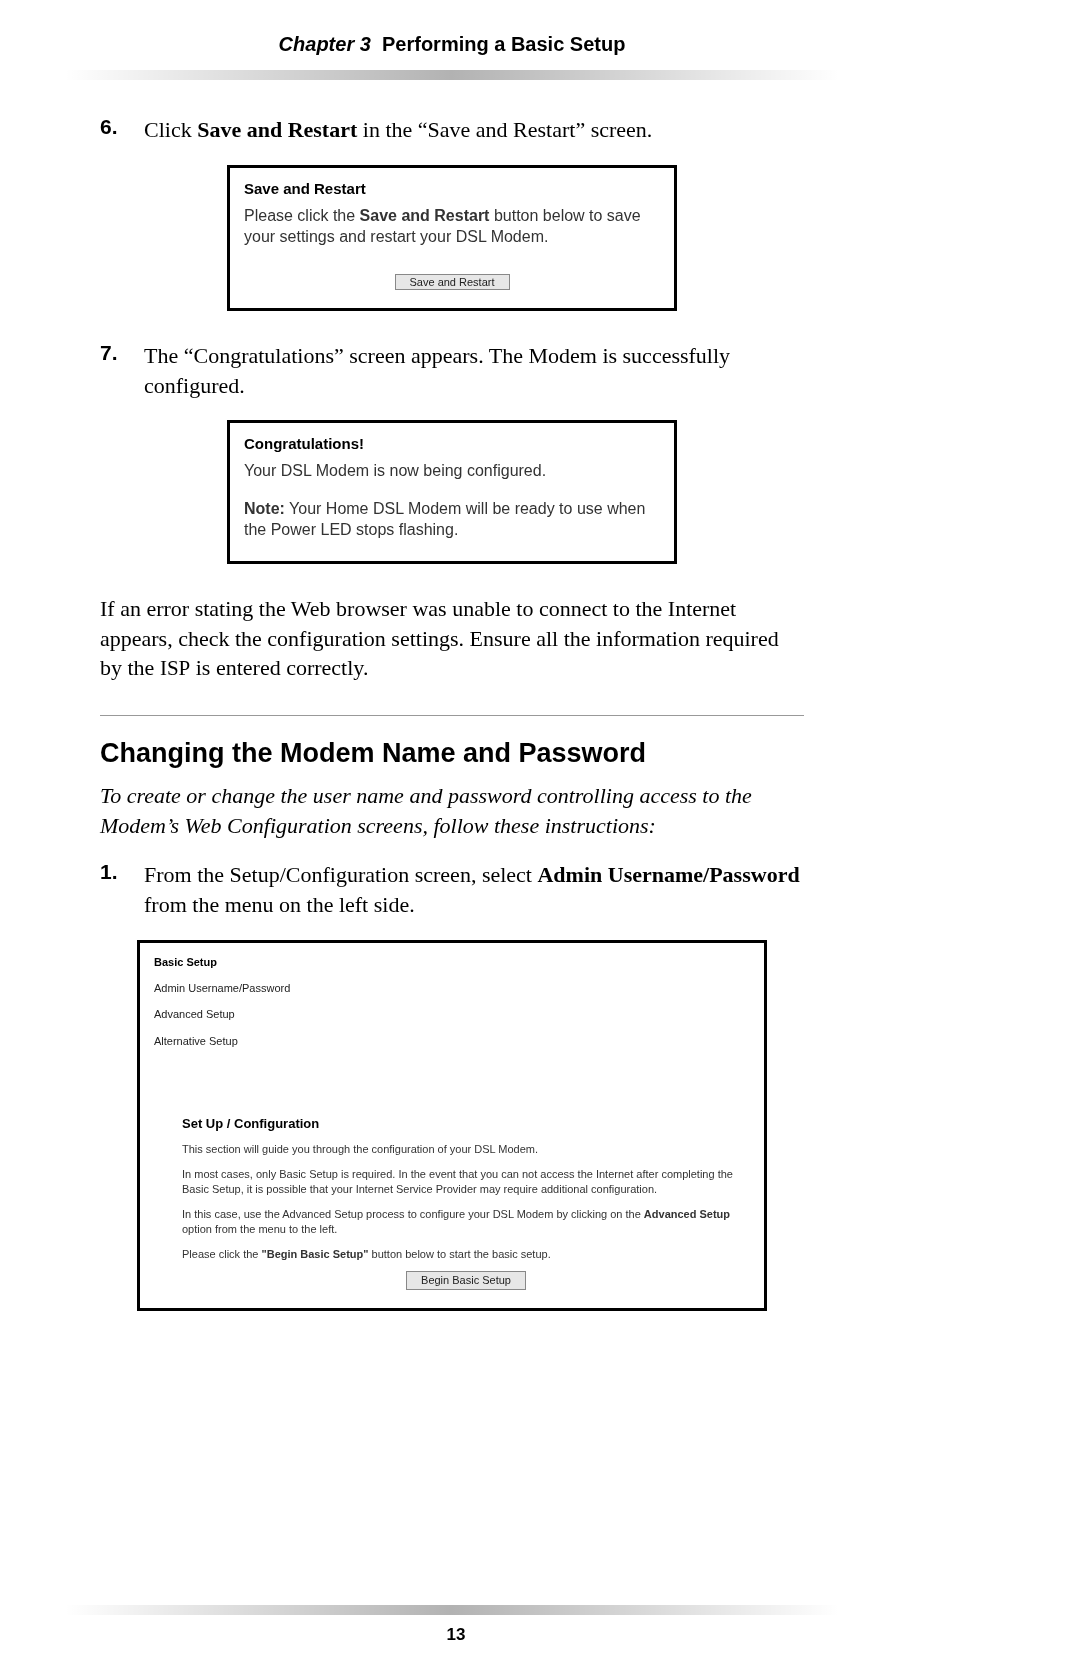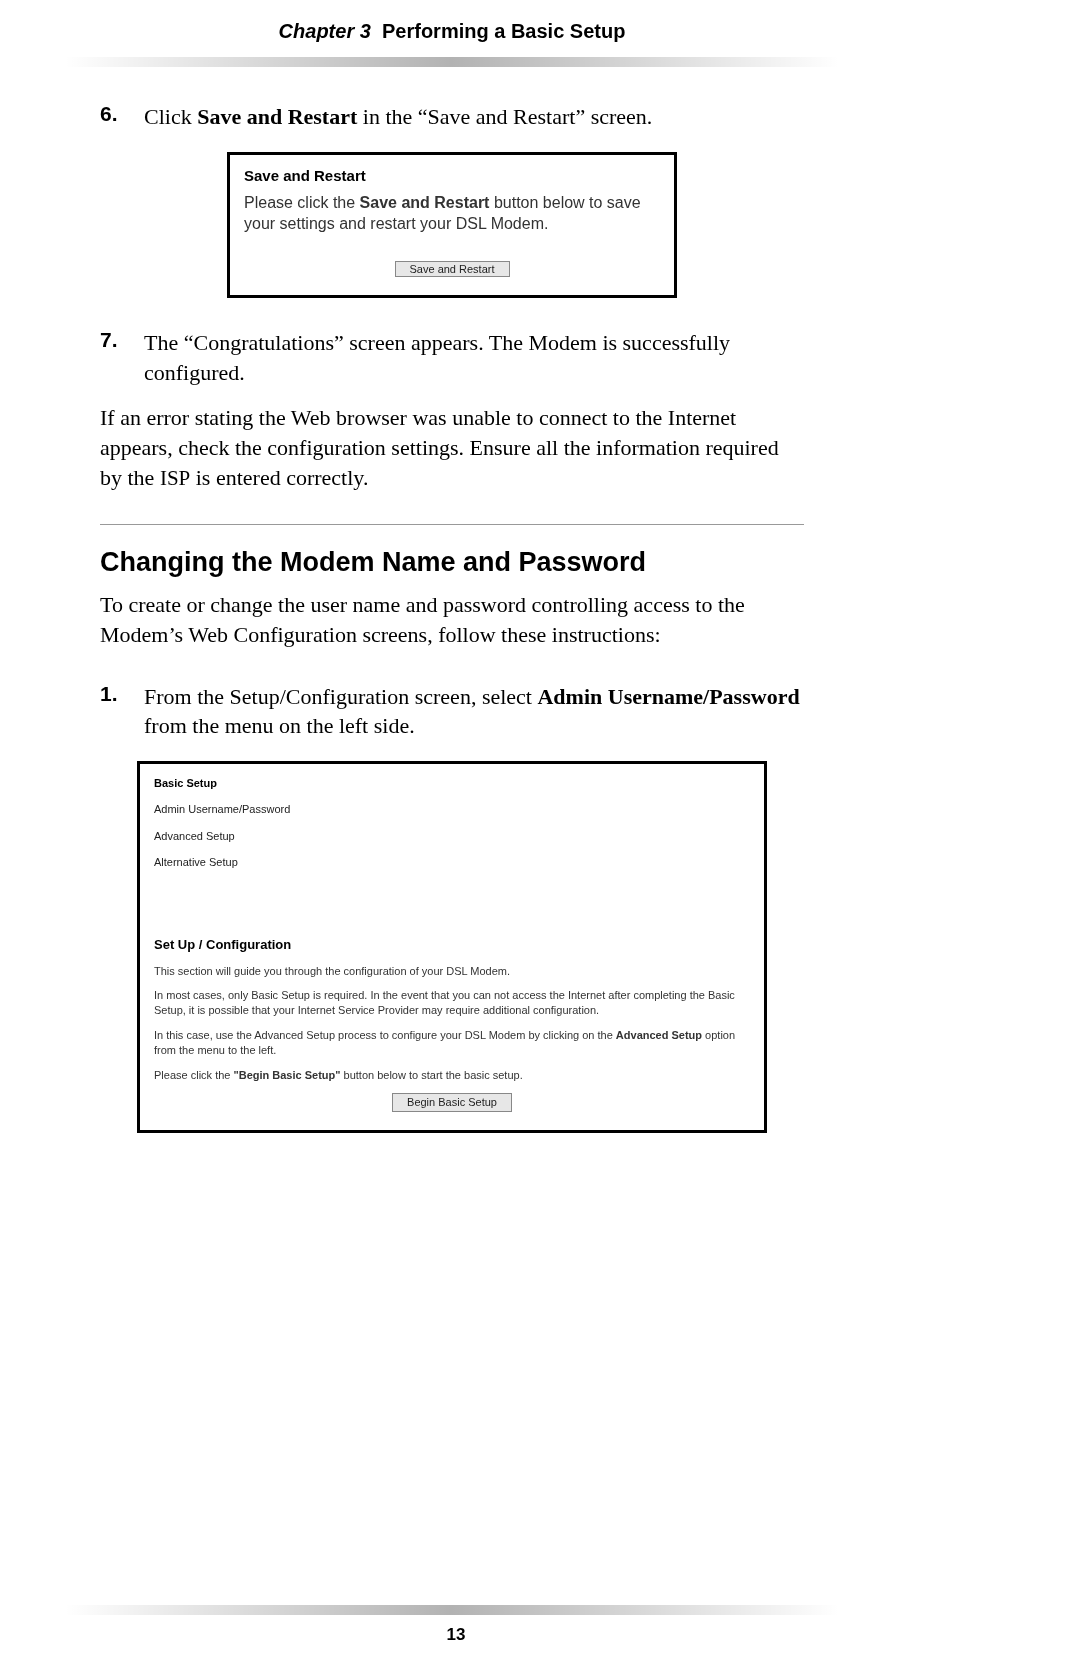--- a/index.html
+++ b/index.html
@@ -7,21 +7,21 @@
     padding: 0;
     background: #fff;
     font-family: Georgia, 'Times New Roman', serif;
     color: #000;
     width: 1080px;
   }
   .page {
     width: 904px;
     min-height: 1669px;
     position: relative;
-    padding: 20px 0 0 0;
+    padding: 33px 0 0 0;
     box-sizing: border-box;
   }
   .header-title {
     text-align: center;
     font-family: 'Helvetica Neue', Arial, sans-serif;
     font-size: 20px;
     font-weight: 700;
     margin-bottom: 14px;
   }
   .header-title .chapter-label {
@@ -131,20 +131,21 @@
   }
   .shot3-menu .m-item {
     margin-bottom: 12px;
     color: #222;
   }
   .shot3-main {
     flex: 1;
     font-size: 11px;
     line-height: 1.35;
     color: #333;
+    margin-left: 28px;
   }
   .shot3-main .s-head {
     font-weight: 700;
     font-size: 13px;
     margin-bottom: 10px;
     color: #000;
   }
   .shot3-main p {
     margin: 0 0 10px 0;
   }
@@ -200,30 +201,39 @@
           <span class="shot-button">Save and Restart</span>
         </div>
       </div>
     </div>
 
     <div class="numbered">
       <div class="num">7.</div>
       <div class="body-text">The “Congratulations” screen appears. The Modem is successfully configured.</div>
     </div>
 
+    <div class="screenshot-wrap">
+      <div class="screenshot shot2">
+        <div class="shot-title">Congratulations!</div>
+        <div class="shot-text">Your DSL Modem is now being configured.</div>
+        <div class="shot-text" style="margin-top:16px;">
+          <span class="b">Note:</span><span> Your Home DSL Modem will be ready to use when the Power LED stops flashing.</span>
+        </div>
+      </div>
+    </div>
 
     <div class="para">
       <span>If an error stating the Web browser was unable to connect to the Internet appears, check the configuration settings. Ensure all the information required by the </span><span class="sc">ISP</span><span> is entered correctly.</span>
     </div>
 
     <hr class="section-rule">
 
     <h2 class="section-heading">Changing the Modem Name and Password</h2>
 
-    <div class="para" style="margin-bottom:32px;">To create or change the user name and password controlling access to the Modem’s Web Configuration screens, follow these instructions:</div>
+    <div class="para" style="margin-bottom:20px;font-style:italic;">To create or change the user name and password controlling access to the Modem’s Web Configuration screens, follow these instructions:</div>
 
     <div class="numbered">
       <div class="num">1.</div>
       <div class="body-text">
         <span>From the Setup/Configuration screen, select </span><span class="b">Admin Username/Password</span><span> from the menu on the left side.</span>
       </div>
     </div>
 
     <div class="screenshot-wrap">
       <div class="screenshot shot3">

